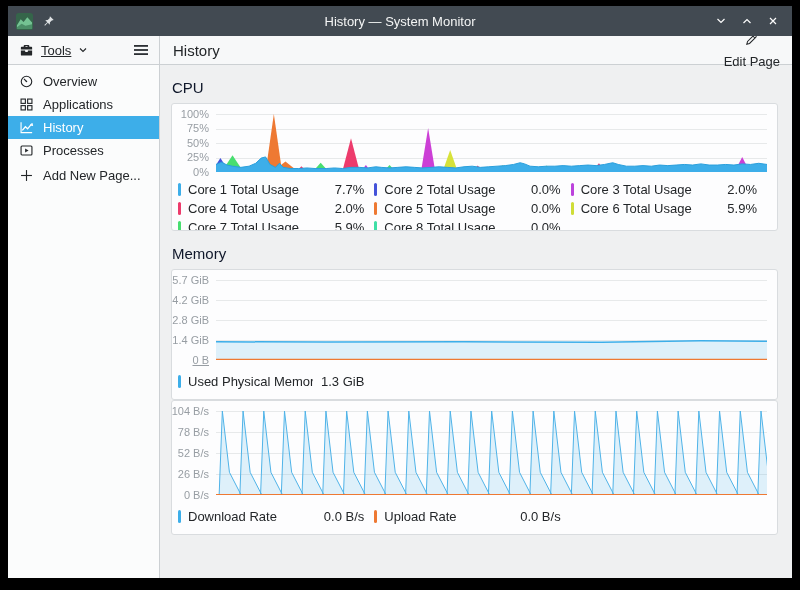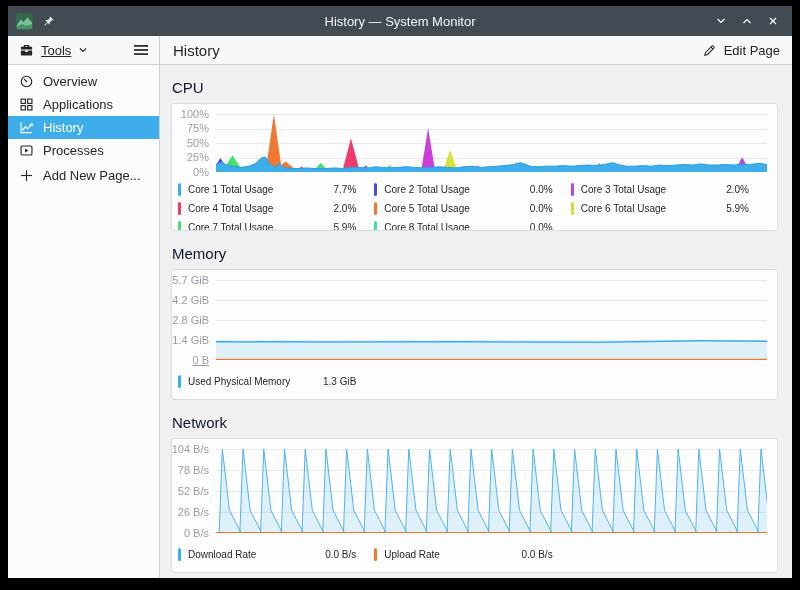--- a/index.html
+++ b/index.html
@@ -16,21 +16,21 @@
   .tb-title{position:absolute;left:0;right:0;text-align:center;font-size:13px;color:#f4f5f5;}
   .tb-controls{margin-left:auto;display:flex;gap:6px;padding-right:9px;z-index:2;}
   .tb-btn{width:20px;height:20px;display:flex;align-items:center;justify-content:center;cursor:default;}
   
   .toprow{height:28px;flex:0 0 auto;background:#f7f8f9;border-bottom:1px solid #ccd0d3;display:flex;}
   .tools-header{width:152px;flex:0 0 auto;box-sizing:border-box;display:flex;align-items:center;
     gap:7px;padding:0 10px 0 11px;border-right:1px solid #ccd0d3;color:#232629;font-size:13px;text-decoration:underline;}
   .hamburger{margin-left:auto;display:flex;}
   .main-header{flex:1;display:flex;align-items:center;padding:0 12px 0 13px;}
   .page-title{font-size:15px;color:#232629;}
-  .edit-btn{margin-left:auto;display:flex;align-items:center;gap:7px;font-size:13px;color:#232629;}
+  .edit-btn{margin-left:auto;display:flex;align-items:center;gap:7px;font-size:13px;color:#232629;flex-direction:column;}
   
   .appbody{flex:1;display:flex;min-height:0;}
   .sidebar{width:152px;flex:0 0 auto;box-sizing:border-box;background:#fbfcfc;
     border-right:1px solid #ccd0d3;padding-top:5px;}
   .side-item{height:23px;display:flex;align-items:center;gap:9px;padding-left:10px;
     font-size:13px;color:#232629;}
   .side-item .icon{width:16px;height:16px;display:flex;align-items:center;justify-content:center;}
   .side-item.selected{background:#3daee9;color:#fff;}
   .side-item.add{margin-top:2px;}
   .content{flex:1;min-width:0;padding:0 14px 0 11px;overflow:hidden;}
@@ -44,22 +44,22 @@
   .tick-label{position:absolute;right:7px;font-size:11px;color:#979da3;white-space:nowrap;line-height:13px;}
   .plot{flex:1;position:relative;}
   .gridline{position:absolute;left:0;right:0;height:1px;background:#e7e9ea;}
   .plot svg{position:absolute;left:0;top:0;width:100%;height:100%;display:block;}
   .cpu-h{height:58px;}
   .mem-h{height:80px;}
   .net-h{height:84px;}
   
   .legend{display:grid;grid-template-columns:1fr 1fr 1fr;margin:8px 0 0 6px;}
   .legend.wide{margin-top:12px;}
-  .legend-item{display:flex;align-items:center;height:19px;padding-right:18px;
-    font-size:10px;color:#232629;min-width:0;}
+  .legend-item{display:flex;align-items:center;height:19px;padding-right:10px;
+    font-size:13px;color:#232629;min-width:0;}
   .marker{width:3px;height:13px;border-radius:1.5px;margin-right:7px;flex:0 0 auto;}
   .legend-label{white-space:nowrap;overflow:hidden;}
   .legend-value{margin-left:auto;padding-left:8px;white-space:nowrap;}
 </style>
 </head>
 <body>
 
 <div class="window">
 
   <div class="titlebar">
@@ -300,21 +300,20 @@
         </div>
         <div class="legend wide" id="mem-legend">
             <div class="legend-item">
               <span class="marker" style="background: rgb(61, 174, 233);"></span>
               <span class="legend-label">Used Physical Memory</span>
               <span class="legend-value">1.3 GiB</span>
             </div>
           </div>
       </div>
 
-      <div class="section-title">Network</div>
       <div class="card">
         <div class="chart">
           <div class="yaxis net-h" id="net-yaxis">
               <div class="tick-label" style="top: calc(0% - 6.5px);">104 B/s</div>
               <div class="tick-label" style="top: calc(25% - 6.5px);">78 B/s</div>
               <div class="tick-label" style="top: calc(50% - 6.5px);">52 B/s</div>
               <div class="tick-label" style="top: calc(75% - 6.5px);">26 B/s</div>
               <div class="tick-label" style="top: calc(100% - 6.5px);">0 B/s</div>
             </div>
           <div class="plot net-h" id="net-plot">

